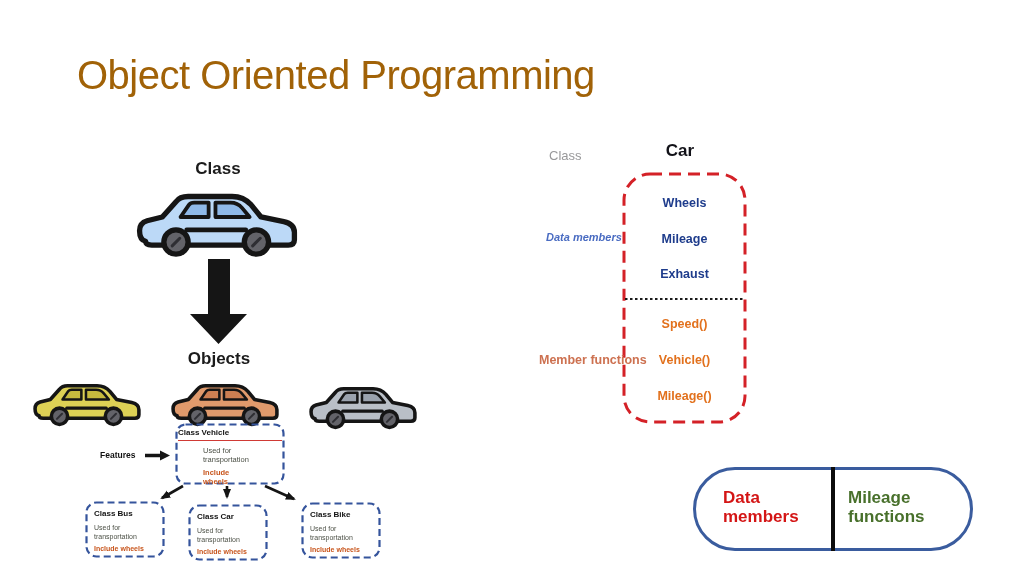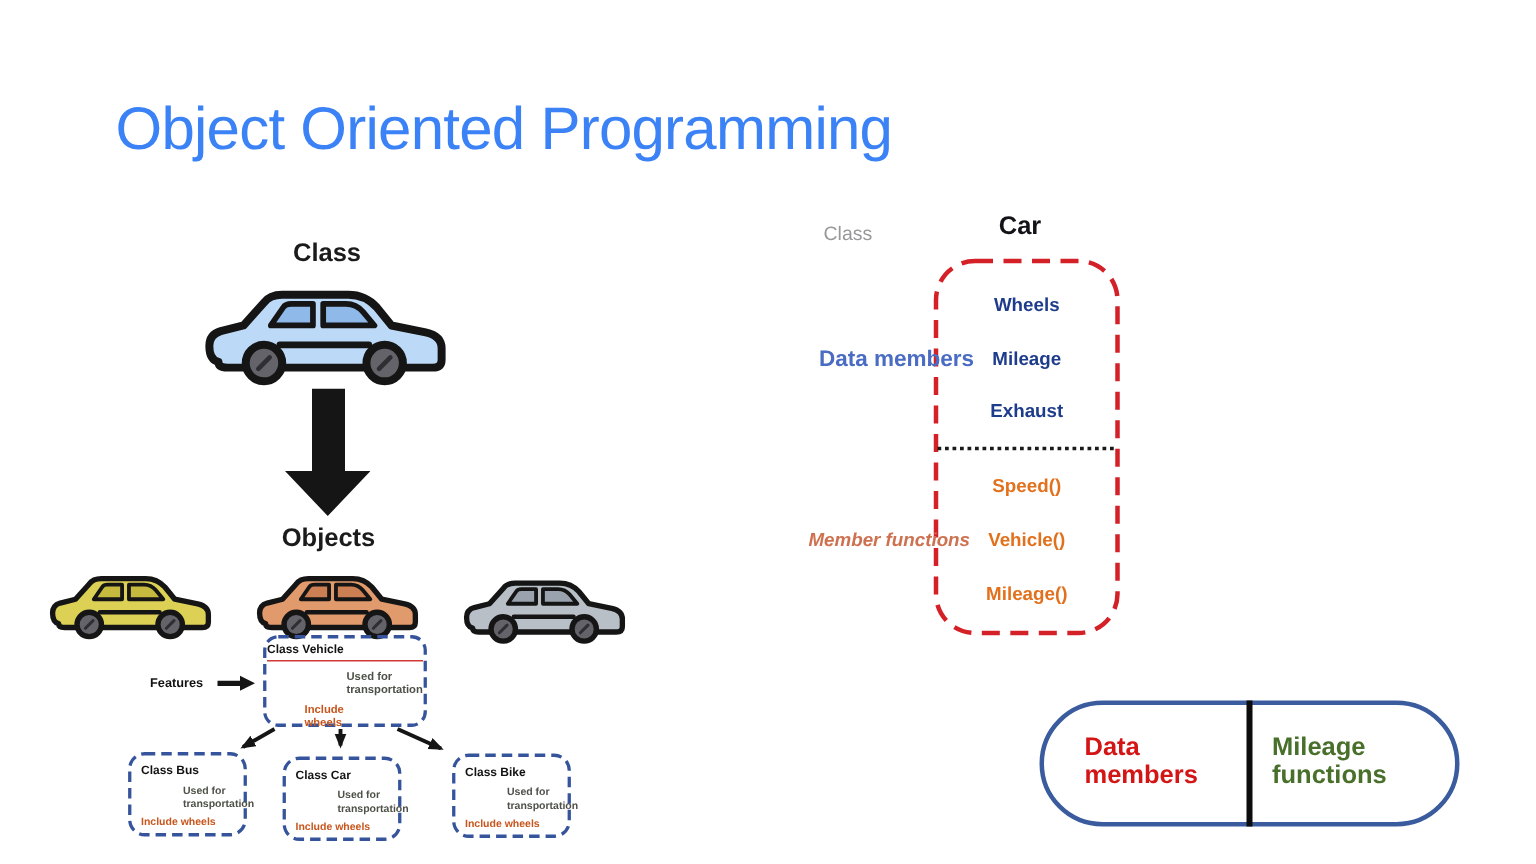--- a/index.html
+++ b/index.html
@@ -2,62 +2,62 @@
 <html style="--dash-blue: #35549c; --red-box: #d42127; --red-line: #d03a35; --navy-text: #1e3c8c; --orange-text: #e2711d; --label-blue: #4a6cc2; --label-orange: #cd7150; --olive-text: #4d5147; --wheels-orange: #c8551c; --pill-border: #3a5c9e; --pill-red: #d41515; --pill-green: #48702b;"><head>
 <meta charset="utf-8">
 <style>
   html,body{margin:0;padding:0;}
   body{
     width:1024px;height:576px;position:relative;background:#ffffff;overflow:hidden;
     font-family:"Liberation Sans","DejaVu Sans",sans-serif;color:#1c1c1c;
   }
   .abs{position:absolute;}
   
-  #slide-title{left:77px;top:64px;font-size:40px;font-weight:300;color:#3b82f6;letter-spacing:-0.5px;}
+  #slide-title{left:77px;top:53px;font-size:40px;font-weight:300;color:#a16207;letter-spacing:-0.5px;}
   
   .center-lbl{width:120px;text-align:center;font-weight:bold;font-size:17px;color:#1b1b1b;}
   #class-label{left:158px;top:159px;}
   #objects-label{left:159px;top:349px;}
   .car{line-height:0;}
   #car-class{left:135px;top:179px;width:167px;height:79px;}
   #car-yellow{left:32px;top:374px;width:112px;height:53px;}
   #car-orange{left:170px;top:374px;width:112px;height:53px;}
   #car-gray{left:308px;top:377px;width:112px;height:53px;}
   
   .tree-box{box-sizing:border-box;}
   .box-svg{position:absolute;left:0;top:0;}
   .blue-dash{fill:none;stroke:var(--dash-blue);stroke-width:2.2;}
   .red-dash{fill:none;stroke:var(--red-box);stroke-width:3;}
   .dotted-div{stroke:#1a1a1a;stroke-width:2.2;}
   #vehicle-box{left:175px;top:423px;width:110px;height:62px;}
   #vehicle-box .vb-title{position:relative;text-align:left;font-size:8px;font-weight:bold;color:#121212;
     padding-top:5px;margin:0 3px;border-bottom:1.6px solid var(--red-line);padding-bottom:3px;}
   #vehicle-box .vb-body{position:relative;padding:5px 0 0 28px;}
-  .olive{color:var(--olive-text);font-weight:bold;font-size:7.5px;line-height:9px;margin-left:28px;}
+  .olive{color:var(--olive-text);font-weight:normal;font-size:7.5px;line-height:9px;}
   .orange-sm{color:var(--wheels-orange);font-weight:bold;font-size:7.5px;line-height:9px;margin-top:4px;}
   #vehicle-box .olive{width:58px;}
   #vehicle-box .orange-sm{width:45px;}
   #features-label{left:100px;top:450px;font-size:8.5px;font-weight:bold;color:#121212;}
   .child-box{width:80px;height:57px;}
   #box-bus{left:85px;top:501px;}
   #box-car{left:188px;top:504px;}
   #box-bike{left:301px;top:502px;}
   .child-box .cb-title{position:relative;font-size:8px;font-weight:bold;color:#121212;padding:8px 0 0 9px;}
   .child-box .cb-body{position:relative;padding:6px 0 0 9px;}
   .child-box .olive{font-size:7px;line-height:8.5px;width:62px;}
   .child-box .orange-sm{font-size:7px;line-height:8.5px;margin-top:4px;width:70px;}
   
   #rc-class-label{left:549px;top:148px;font-size:13px;color:#98989a;}
   #rc-title{left:640px;top:141px;width:80px;text-align:center;font-size:17px;font-weight:bold;color:#121218;}
   #rc-box{left:622px;top:172px;width:125px;height:252px;line-height:0;}
   .member-item{left:622px;width:125px;text-align:center;font-size:12.5px;font-weight:bold;}
   .navy{color:var(--navy-text);}
   .orange-fn{color:var(--orange-text);}
-  #dm-label{left:546px;top:231px;font-size:15px;font-weight:600;color:var(--label-blue);}
-  #mf-label{left:539px;top:353px;font-size:12.5px;font-weight:600;color:var(--label-orange);font-style:italic;}
+  #dm-label{left:546px;top:231px;font-size:11px;font-weight:600;color:var(--label-blue);font-style:italic;}
+  #mf-label{left:539px;top:353px;font-size:12.5px;font-weight:600;color:var(--label-orange);}
   
   #pill{left:693px;top:467px;width:280px;height:84px;box-sizing:border-box;
     border:3.5px solid var(--pill-border);border-radius:44px;background:#fff;}
   #pill-divider{left:831px;top:467px;width:4px;height:84px;background:#0c0c0c;}
   .pill-text{font-size:17px;font-weight:bold;line-height:19px;}
   #pill-left{left:723px;top:488px;color:var(--pill-red);}
   #pill-right{left:848px;top:488px;color:var(--pill-green);}
 </style>
 </head>
 <body>

